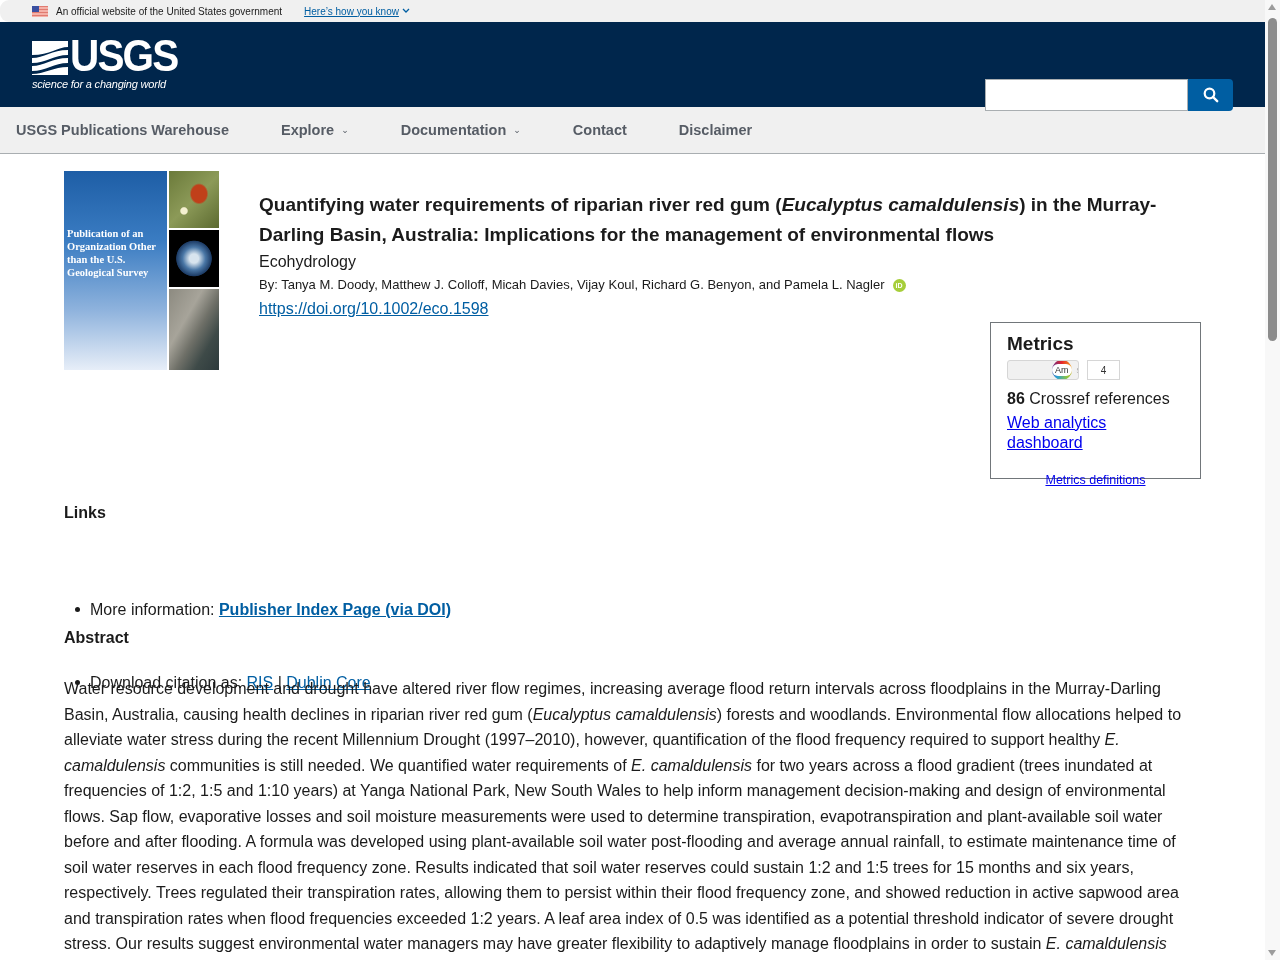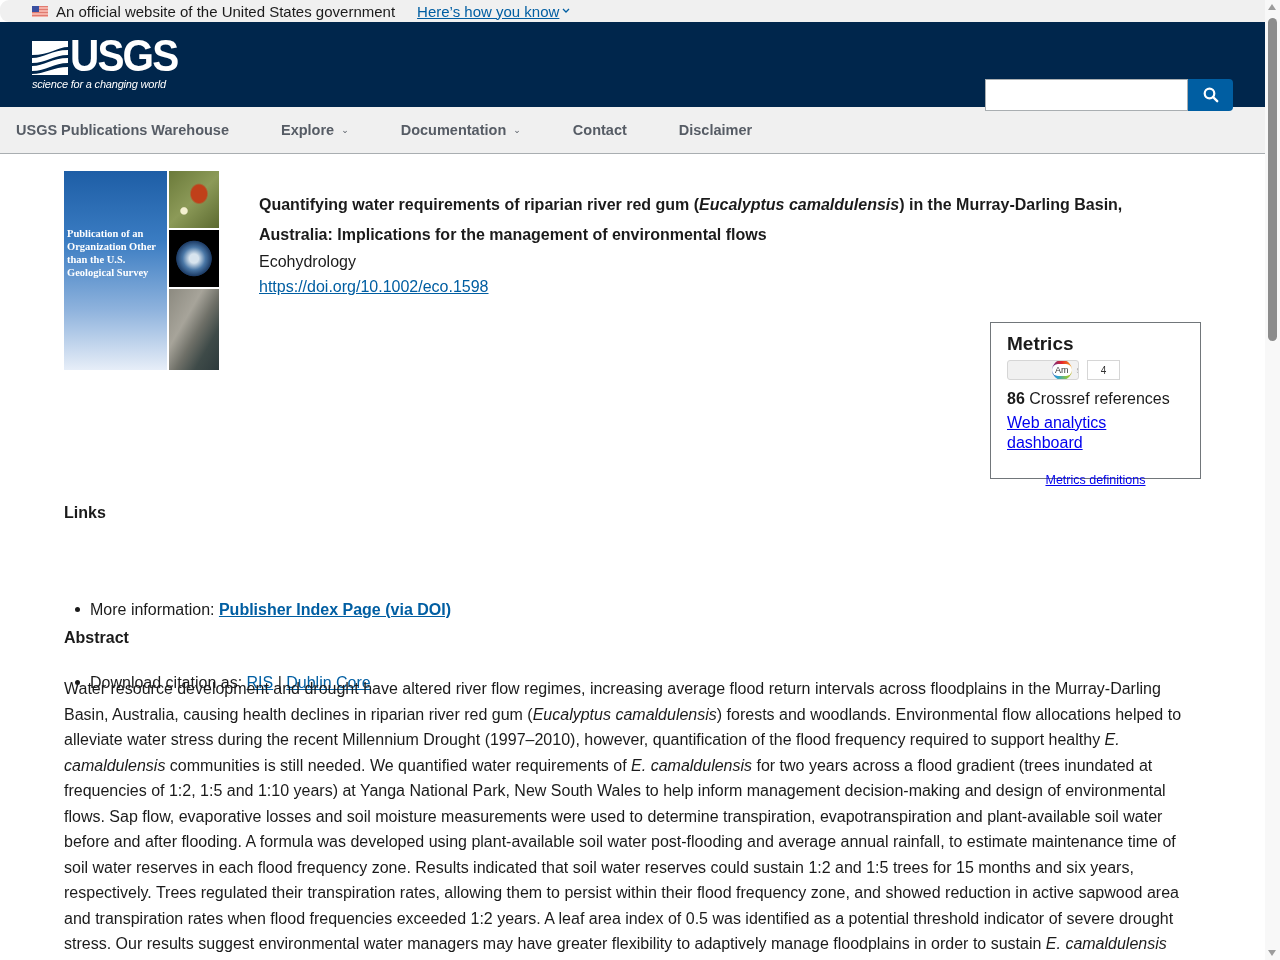--- a/index.html
+++ b/index.html
@@ -1,20 +1,20 @@
 <!DOCTYPE html>
 <html><head>
 <meta charset="utf-8">
 <style>
   * { box-sizing: border-box; margin: 0; padding: 0; }
   html, body { width: 1280px; height: 960px; overflow: hidden; background: #ffffff; }
   body { font-family: "Liberation Sans", "DejaVu Sans", sans-serif; color: #1b1b1b; position: relative; }
 
   
-  .gov-banner { height: 22px; background: #f0f0f0; display: flex; align-items: center; padding-left: 32px; font-size: 15px; color: #1b1b1b; border-radius: 9px; }
+  .gov-banner { height: 22px; background: #f0f0f0; display: flex; align-items: center; padding-left: 32px; font-size: 10px; color: #1b1b1b; border-radius: 9px; }
   .gov-flag { width: 16px; height: 11px; margin-right: 8px; position: relative; background: repeating-linear-gradient(#e07b70 0 1.5px, #f4b1a8 1.5px 3px); }
   .gov-flag::before { content: ""; position: absolute; left: 0; top: 0; width: 7px; height: 6px; background: #3a4fa0; }
   .gov-text { margin-right: 8px; }
   .gov-link { color: #005ea2; text-decoration: underline; cursor: pointer; display: inline-flex; align-items: center; gap: 3px; padding-left: 14px; }
   .gov-link .chev { font-size: 9px; text-decoration: none; display: inline-block; }
 
   
   .header { height: 85px; background: #00264c; position: relative; }
   .logo { position: absolute; left: 32px; top: 17px; width: 140px; height: 54px; color: #fff; }
   .logo-waves { position: absolute; left: 0; top: 2px; width: 36px; height: 34px; }
@@ -33,21 +33,21 @@
   .main { position: relative; }
   .cover { position: absolute; left: 64px; top: 17px; width: 155px; height: 199px; background: #fff; }
   .cover-left { position: absolute; left: 0; top: 0; width: 103px; height: 199px; background: linear-gradient(#1e5ea6 0%, #3a7cc2 35%, #8fb3dd 70%, #e7eef8 100%); }
   .cover-text { position: absolute; left: 3px; top: 56px; width: 100px; font-family: "Liberation Serif", serif; font-weight: bold; font-size: 10.5px; line-height: 13px; color: #fff; }
   .cover-img { position: absolute; left: 105px; width: 50px; }
   .cover-img.a { top: 0; height: 57px; background: radial-gradient(ellipse at 60% 40%, #c0401a 0 18%, transparent 22%), radial-gradient(circle at 30% 70%, #f4f0d0 0 6%, transparent 8%), linear-gradient(135deg, #6b7a3a, #8c9a58 50%, #5c6a30); }
   .cover-img.b { top: 59px; height: 57px; background: radial-gradient(circle at 50% 50%, #d8e4ee 0 12%, #4a77a6 30%, #1d3c66 46%, #000 48%); }
   .cover-img.c { top: 118px; height: 81px; background: linear-gradient(120deg, #8c8a80, #a7a49a 35%, #6f7068 55%, #3e4a48 75%, #2d3a3c); }
 
   .title-block { position: absolute; left: 259px; top: 36px; width: 940px; }
-  .pub-title { font-size: 16px; font-weight: bold; line-height: 30px; color: #1b1b1b; }
+  .pub-title { font-size: 19px; font-weight: bold; line-height: 30px; color: #1b1b1b; }
   .pub-title em { font-style: italic; }
   .pub-journal { font-size: 16px; margin-top: 0px; line-height: 24px; }
   .pub-authors { font-size: 13px; line-height: 22px; display: flex; align-items: center; }
   .orcid { display: inline-block; width: 13px; height: 13px; border-radius: 50%; background: #a6ce39; color: #fff; font-size: 7px; font-weight: bold; text-align: center; line-height: 13px; margin-left: 8px; cursor: pointer; }
   .doi-link { font-size: 16px; color: #005ea2; text-decoration: underline; line-height: 26px; cursor: pointer; }
 
   .metrics { position: absolute; left: 990px; top: 168px; width: 211px; height: 157px; border: 1px solid #71767a; padding: 10px 16px; }
   .metrics h3 { font-size: 19px; font-weight: bold; line-height: 22px; }
   .altmetric { display: flex; align-items: center; margin-top: 4px; height: 22px; cursor: pointer; }
   .am-donut { width: 72px; height: 20px; border: 1px solid #d6d6d6; border-radius: 3px; background: #f1f1f1; display: flex; align-items: center; overflow: hidden; padding-left: 44px; }
@@ -138,20 +138,24 @@
       <div class="cover-text">Publication of an Organization Other than the U.S. Geological Survey</div>
     </div>
     <div class="cover-img a"></div>
     <div class="cover-img b"></div>
     <div class="cover-img c"></div>
   </div>
 
   <div class="title-block">
     <h1 class="pub-title"><span>Quantifying water requirements of riparian river red gum (</span><em>Eucalyptus camaldulensis</em><span>) in the Murray-Darling Basin, Australia: Implications for the management of environmental flows</span></h1>
     <div class="pub-journal">Ecohydrology</div>
+    <div class="pub-authors">
+      <span>By: Tanya M. Doody, Matthew J. Colloff, Micah Davies, Vijay Koul, Richard G. Benyon, and Pamela L. Nagler</span>
+      <span class="orcid">iD</span>
+    </div>
     <a class="doi-link">https://doi.org/10.1002/eco.1598</a>
   </div>
 
   <div class="metrics">
     <h3>Metrics</h3>
     <div class="altmetric">
       <div class="am-donut">
         <div class="am-ring">
             <span>Am</span>
           </div>

